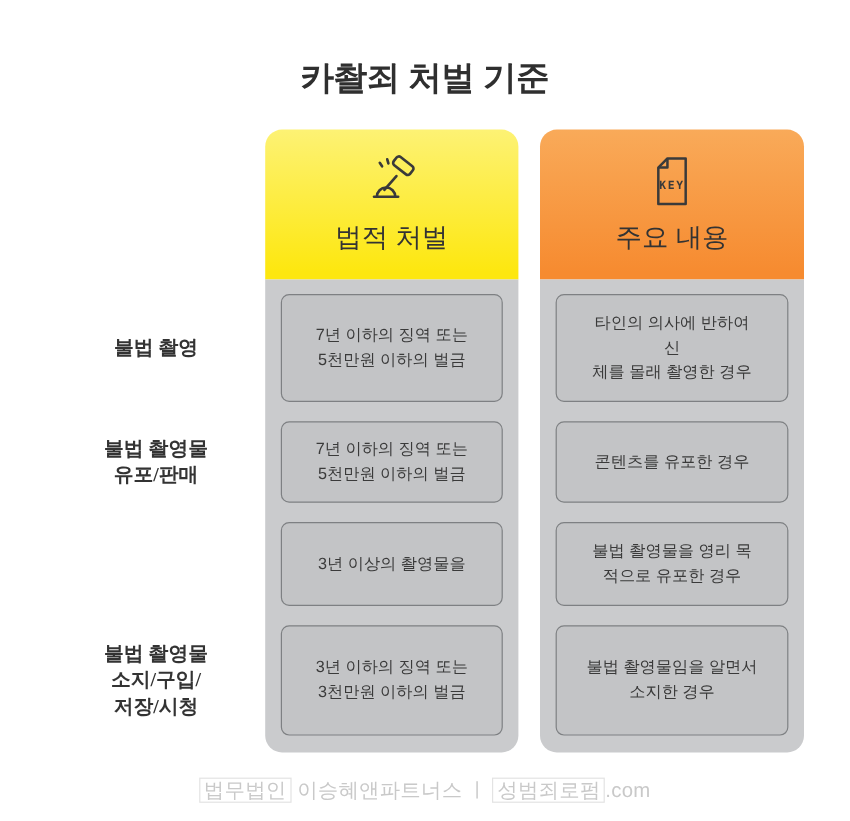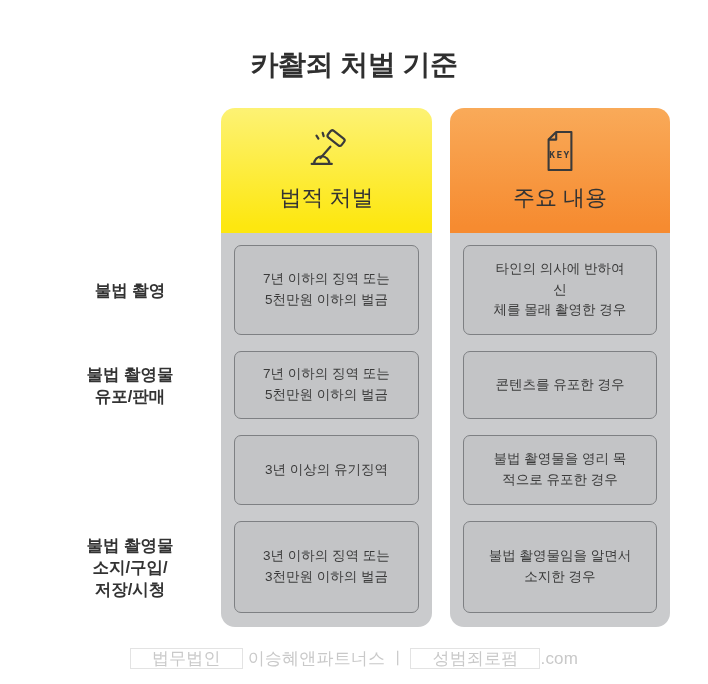--- a/index.html
+++ b/index.html
@@ -9,21 +9,21 @@
   .title {
     position:absolute; top:46px; left:0; width:100%;
     margin:0; text-align:center;
     font-size:28px; font-weight:700; color:#2f2f2f; letter-spacing:-0.5px;
   }
 
   
   .row-label {
     position:absolute; left:40px; width:180px;
     text-align:center; font-weight:700; font-size:16.5px; line-height:22px;
-    color:#333; white-space:pre-line;
+    color:#333; white-space:pre-line;font-family:Liberation Serif, serif;
   }
   .label-1 { top:279px; }
   .label-2 { top:363px; }
   .label-3 { top:448px; }
   .label-4 { top:534px; }
 
   
   .column { position:absolute; top:108px; border-radius:14px; }
   .col-legal { left:221px; width:211px; }
   .col-key   { left:450px; width:220px; }
@@ -52,21 +52,21 @@
   }
   .h1 { height:90px; } .h2 { height:68px; } .h3 { height:70px; } .h4 { height:92px; }
 
   .icon-wrap { height:46px; display:flex; align-items:center; justify-content:center; }
 
   .footer {
     position:absolute; left:0; bottom:14px; width:100%;
     text-align:center; font-size:17px; color:var(--footer-gray,#c9c9c9);
     letter-spacing:0.2px;
   }
-  .footer .boxed { border:1px solid #e3e3e3; padding:0 21px;margin-top:24px; }
+  .footer .boxed { border:1px solid #e3e3e3; padding:0 3px;margin-top:24px; }
   .footer .sep { padding:0 4px; }
 </style>
 </head>
 <body>
 
 <div class="page">
 
   <h1 class="title">카촬죄 처벌 기준</h1>
 
   <div class="row-label label-1">불법 촬영</div>
@@ -88,21 +88,21 @@
           <line x1="18.5" y1="4" x2="19.5" y2="7.5"></line>
         </svg>
       </div>
       <div class="col-title">법적 처벌</div>
     </div>
     <div class="col-body">
       <div class="cell h1">7년 이하의 징역 또는
 5천만원 이하의 벌금</div>
       <div class="cell h2">7년 이하의 징역 또는
 5천만원 이하의 벌금</div>
-      <div class="cell h3">3년 이상의 유기징역</div>
+      <div class="cell h3">3년 이상의 촬영물을</div>
       <div class="cell h4">3년 이하의 징역 또는
 3천만원 이하의 벌금</div>
     </div>
   </div>
 
   <div class="column col-key">
     <div class="col-header orange">
       <div class="icon-wrap">
         <svg width="38" height="44" viewBox="0 0 40 46" fill="none" stroke="#3a3a3a" stroke-width="2.2" stroke-linejoin="round" aria-hidden="true">
           <path d="M32 3 H16 L8 11 V43 H32 Z"></path>

